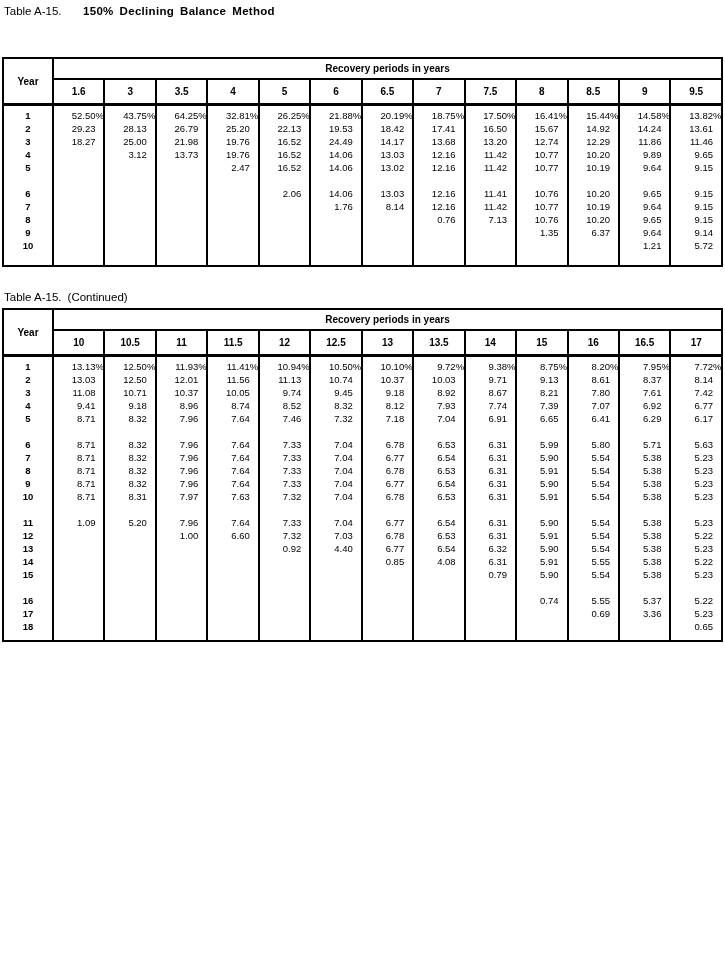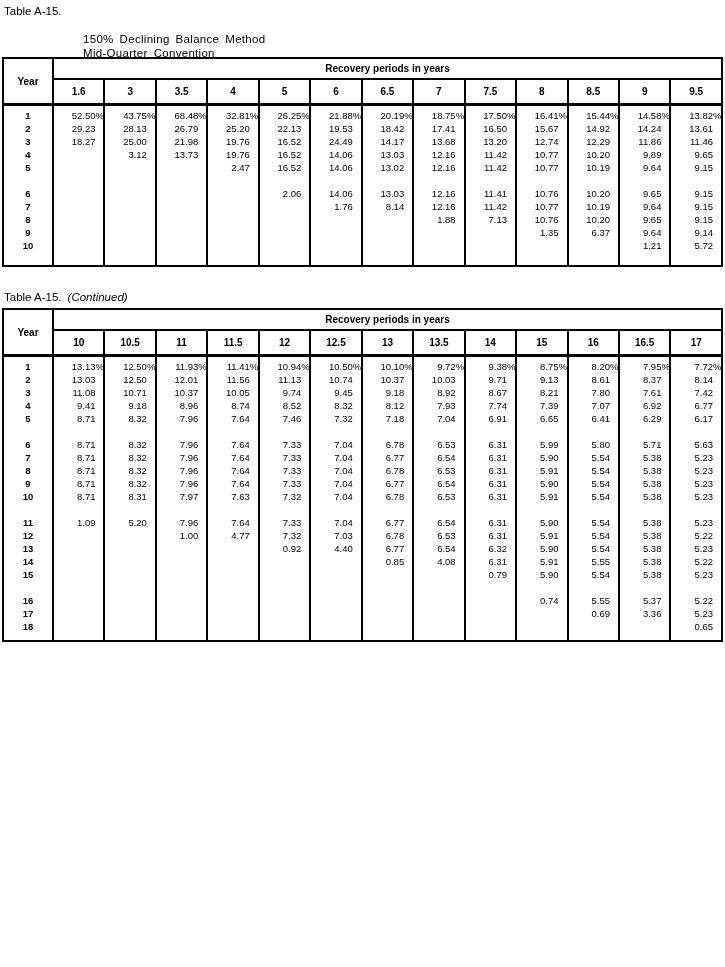--- a/index.html
+++ b/index.html
@@ -3,24 +3,24 @@
 <meta charset="utf-8">
 <style>
   html, body { margin:0; padding:0; }
   body {
     width:725px; height:967px; background:#ffffff; color:#000000;
     font-family:"Liberation Sans", sans-serif; position:relative; overflow:hidden;
   }
   .caption { position:absolute; display:flex; font-size:11.5px; color:#000; }
   .cap1 { top:5px; left:4px; }
   .cap1 .pfx { width:79px; flex:none; }
-  .titles { font-weight:normal; letter-spacing:0.3px; word-spacing:2.5px; line-height:13.5px;margin-top:28px; }
+  .titles { font-weight:bold; letter-spacing:0.3px; word-spacing:2.5px; line-height:13.5px; }
   .cap2 { top:291px; left:4px; }
   .cap2 .pfx { margin-right:6px; }
-  .cont { font-style:italic; }
+  .cont { }
 
   .tblwrap { position:absolute; left:2px; }
   .w1 { top:57px; }
   .w2 { top:308px; }
 
   table.tbl { border-collapse:collapse; table-layout:fixed; width:721px; border:2px solid #000; }
   table.tbl th, table.tbl td { border-left:2px solid #000; padding:0; margin:0; overflow:hidden; }
   table.tbl th:first-child, table.tbl td:first-child { border-left:none;margin-top:44px; }
   col.yearcol { width:50px; }
 
@@ -42,21 +42,20 @@
   td.val { text-align:right; padding-right:1px; }
   td.val .p { display:inline-block; width:8px; text-align:left; }
 </style>
 </head>
 <body>
 
 <div class="caption cap1">
   <span class="pfx">Table A-15.</span>
   <div class="titles">
     <div>150% Declining Balance Method</div>
-    <div>Mid-Quarter Convention</div>
   </div>
 </div>
 
 <div class="tblwrap w1">
   <table class="tbl">
       <colgroup>
         <col class="yearcol">
         <col>
         <col>
         <col>
@@ -106,21 +105,21 @@
           <td class="val"></td>
           <td class="val"></td>
           <td class="val"></td>
           <td class="val"></td>
           <td class="val"></td>
         </tr>
         <tr class="data-row">
           <td class="year-c">1</td>
           <td class="val"><span class="n">52.50</span><span class="p">%</span></td>
           <td class="val"><span class="n">43.75</span><span class="p">%</span></td>
-          <td class="val"><span class="n">68.48</span><span class="p">%</span></td>
+          <td class="val"><span class="n">64.25</span><span class="p">%</span></td>
           <td class="val"><span class="n">32.81</span><span class="p">%</span></td>
           <td class="val"><span class="n">26.25</span><span class="p">%</span></td>
           <td class="val"><span class="n">21.88</span><span class="p">%</span></td>
           <td class="val"><span class="n">20.19</span><span class="p">%</span></td>
           <td class="val"><span class="n">18.75</span><span class="p">%</span></td>
           <td class="val"><span class="n">17.50</span><span class="p">%</span></td>
           <td class="val"><span class="n">16.41</span><span class="p">%</span></td>
           <td class="val"><span class="n">15.44</span><span class="p">%</span></td>
           <td class="val"><span class="n">14.58</span><span class="p">%</span></td>
           <td class="val"><span class="n">13.82</span><span class="p">%</span></td>
@@ -239,21 +238,21 @@
         </tr>
         <tr class="data-row">
           <td class="year-c">8</td>
           <td class="val"></td>
           <td class="val"></td>
           <td class="val"></td>
           <td class="val"></td>
           <td class="val"></td>
           <td class="val"></td>
           <td class="val"></td>
-          <td class="val"><span class="n">1.88</span><span class="p"></span></td>
+          <td class="val"><span class="n">0.76</span><span class="p"></span></td>
           <td class="val"><span class="n">7.13</span><span class="p"></span></td>
           <td class="val"><span class="n">10.76</span><span class="p"></span></td>
           <td class="val"><span class="n">10.20</span><span class="p"></span></td>
           <td class="val"><span class="n">9.65</span><span class="p"></span></td>
           <td class="val"><span class="n">9.15</span><span class="p"></span></td>
         </tr>
         <tr class="data-row">
           <td class="year-c">9</td>
           <td class="val"></td>
           <td class="val"></td>
@@ -572,21 +571,21 @@
           <td class="val"><span class="n">5.90</span><span class="p"></span></td>
           <td class="val"><span class="n">5.54</span><span class="p"></span></td>
           <td class="val"><span class="n">5.38</span><span class="p"></span></td>
           <td class="val"><span class="n">5.23</span><span class="p"></span></td>
         </tr>
         <tr class="data-row">
           <td class="year-c">12</td>
           <td class="val"></td>
           <td class="val"></td>
           <td class="val"><span class="n">1.00</span><span class="p"></span></td>
-          <td class="val"><span class="n">4.77</span><span class="p"></span></td>
+          <td class="val"><span class="n">6.60</span><span class="p"></span></td>
           <td class="val"><span class="n">7.32</span><span class="p"></span></td>
           <td class="val"><span class="n">7.03</span><span class="p"></span></td>
           <td class="val"><span class="n">6.78</span><span class="p"></span></td>
           <td class="val"><span class="n">6.53</span><span class="p"></span></td>
           <td class="val"><span class="n">6.31</span><span class="p"></span></td>
           <td class="val"><span class="n">5.91</span><span class="p"></span></td>
           <td class="val"><span class="n">5.54</span><span class="p"></span></td>
           <td class="val"><span class="n">5.38</span><span class="p"></span></td>
           <td class="val"><span class="n">5.22</span><span class="p"></span></td>
         </tr>

